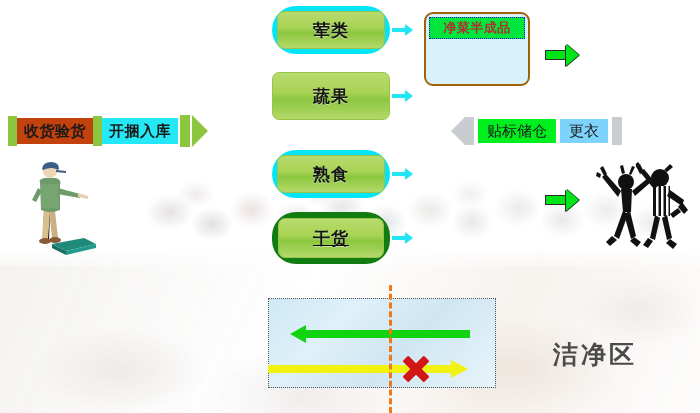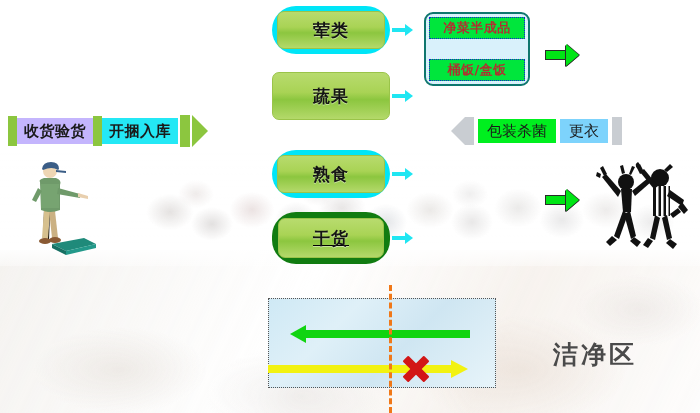--- a/index.html
+++ b/index.html
@@ -81,21 +81,21 @@
     height: 26px;
     line-height: 26px;
     padding: 0 7px;
     font-size: 15px;
     font-weight: bold;
     color: #1a1a1a;
     letter-spacing: .5px;
     white-space: nowrap;
     font-family: "DejaVu Sans", "Liberation Sans", sans-serif;
   }
-  .chip.orange { background: #c4b5fd; }
+  .chip.orange { background: #c2410c; }
   .chip.cyan   { background: #24e8f5; }
   .chev-big {
     width: 0;
     height: 0;
     border-top: 16px solid transparent;
     border-bottom: 16px solid transparent;
     border-left: 16px solid #8cc63f;
     flex: 0 0 auto;
     margin-left: 2px;
   }
@@ -137,21 +137,21 @@
     letter-spacing: 1px;
     font-family: "DejaVu Sans", "Liberation Sans", sans-serif;
     text-shadow: 0 1px 0 rgba(255,255,255,.45);
   }
 
   
   .grp {
     position: absolute;
     width: 106px;
     box-sizing: border-box;
-    border: 2px solid #0f766e;
+    border: 2px solid #a16207;
     border-radius: 9px;
     background: #d9f1fb;
     padding: 3px;
     display: flex;
     flex-direction: column;
     justify-content: space-between;
   }
   .grp-row {
     height: 22px;
     background: #00e63c;
@@ -379,36 +379,35 @@
     <div class="shaft"></div>
       <div class="head"></div>
   </div>
   <div class="arrow-cyan" style="left:392px; top:232px; width:22px; height:12px;">
     <div class="shaft"></div>
       <div class="head"></div>
   </div>
 
   <div class="grp" style="left:424px; top:12px; height:74px;">
     <div class="grp-row">净菜半成品</div>
-    <div class="grp-row">桶饭/盒饭</div>
   </div>
 
   <div class="arrow-green" style="left:545px; top:44px; width:36px;">
     <div class="shaft"></div>
       <div class="head"></div>
   </div>
   <div class="arrow-green" style="left:545px; top:189px; width:36px;">
     <div class="shaft"></div>
       <div class="head"></div>
   </div>
 
   <div id="right-flow">
     <div class="chev-left"></div>
     <div class="chev-left-body"></div>
-    <div class="chip2 green">包装杀菌</div>
+    <div class="chip2 green">贴标储仓</div>
     <div class="chip2 cyan">更衣</div>
     <div class="chip2-tail"></div>
   </div>
 
   <div id="dancers">
     <svg viewBox="0 0 96 104" width="96" height="104">
       <g fill="#111111">
 
         <circle cx="30" cy="30" r="8"></circle>
         <path d="M26,22 L24,14 L27,13 L29,21 Z"></path>

